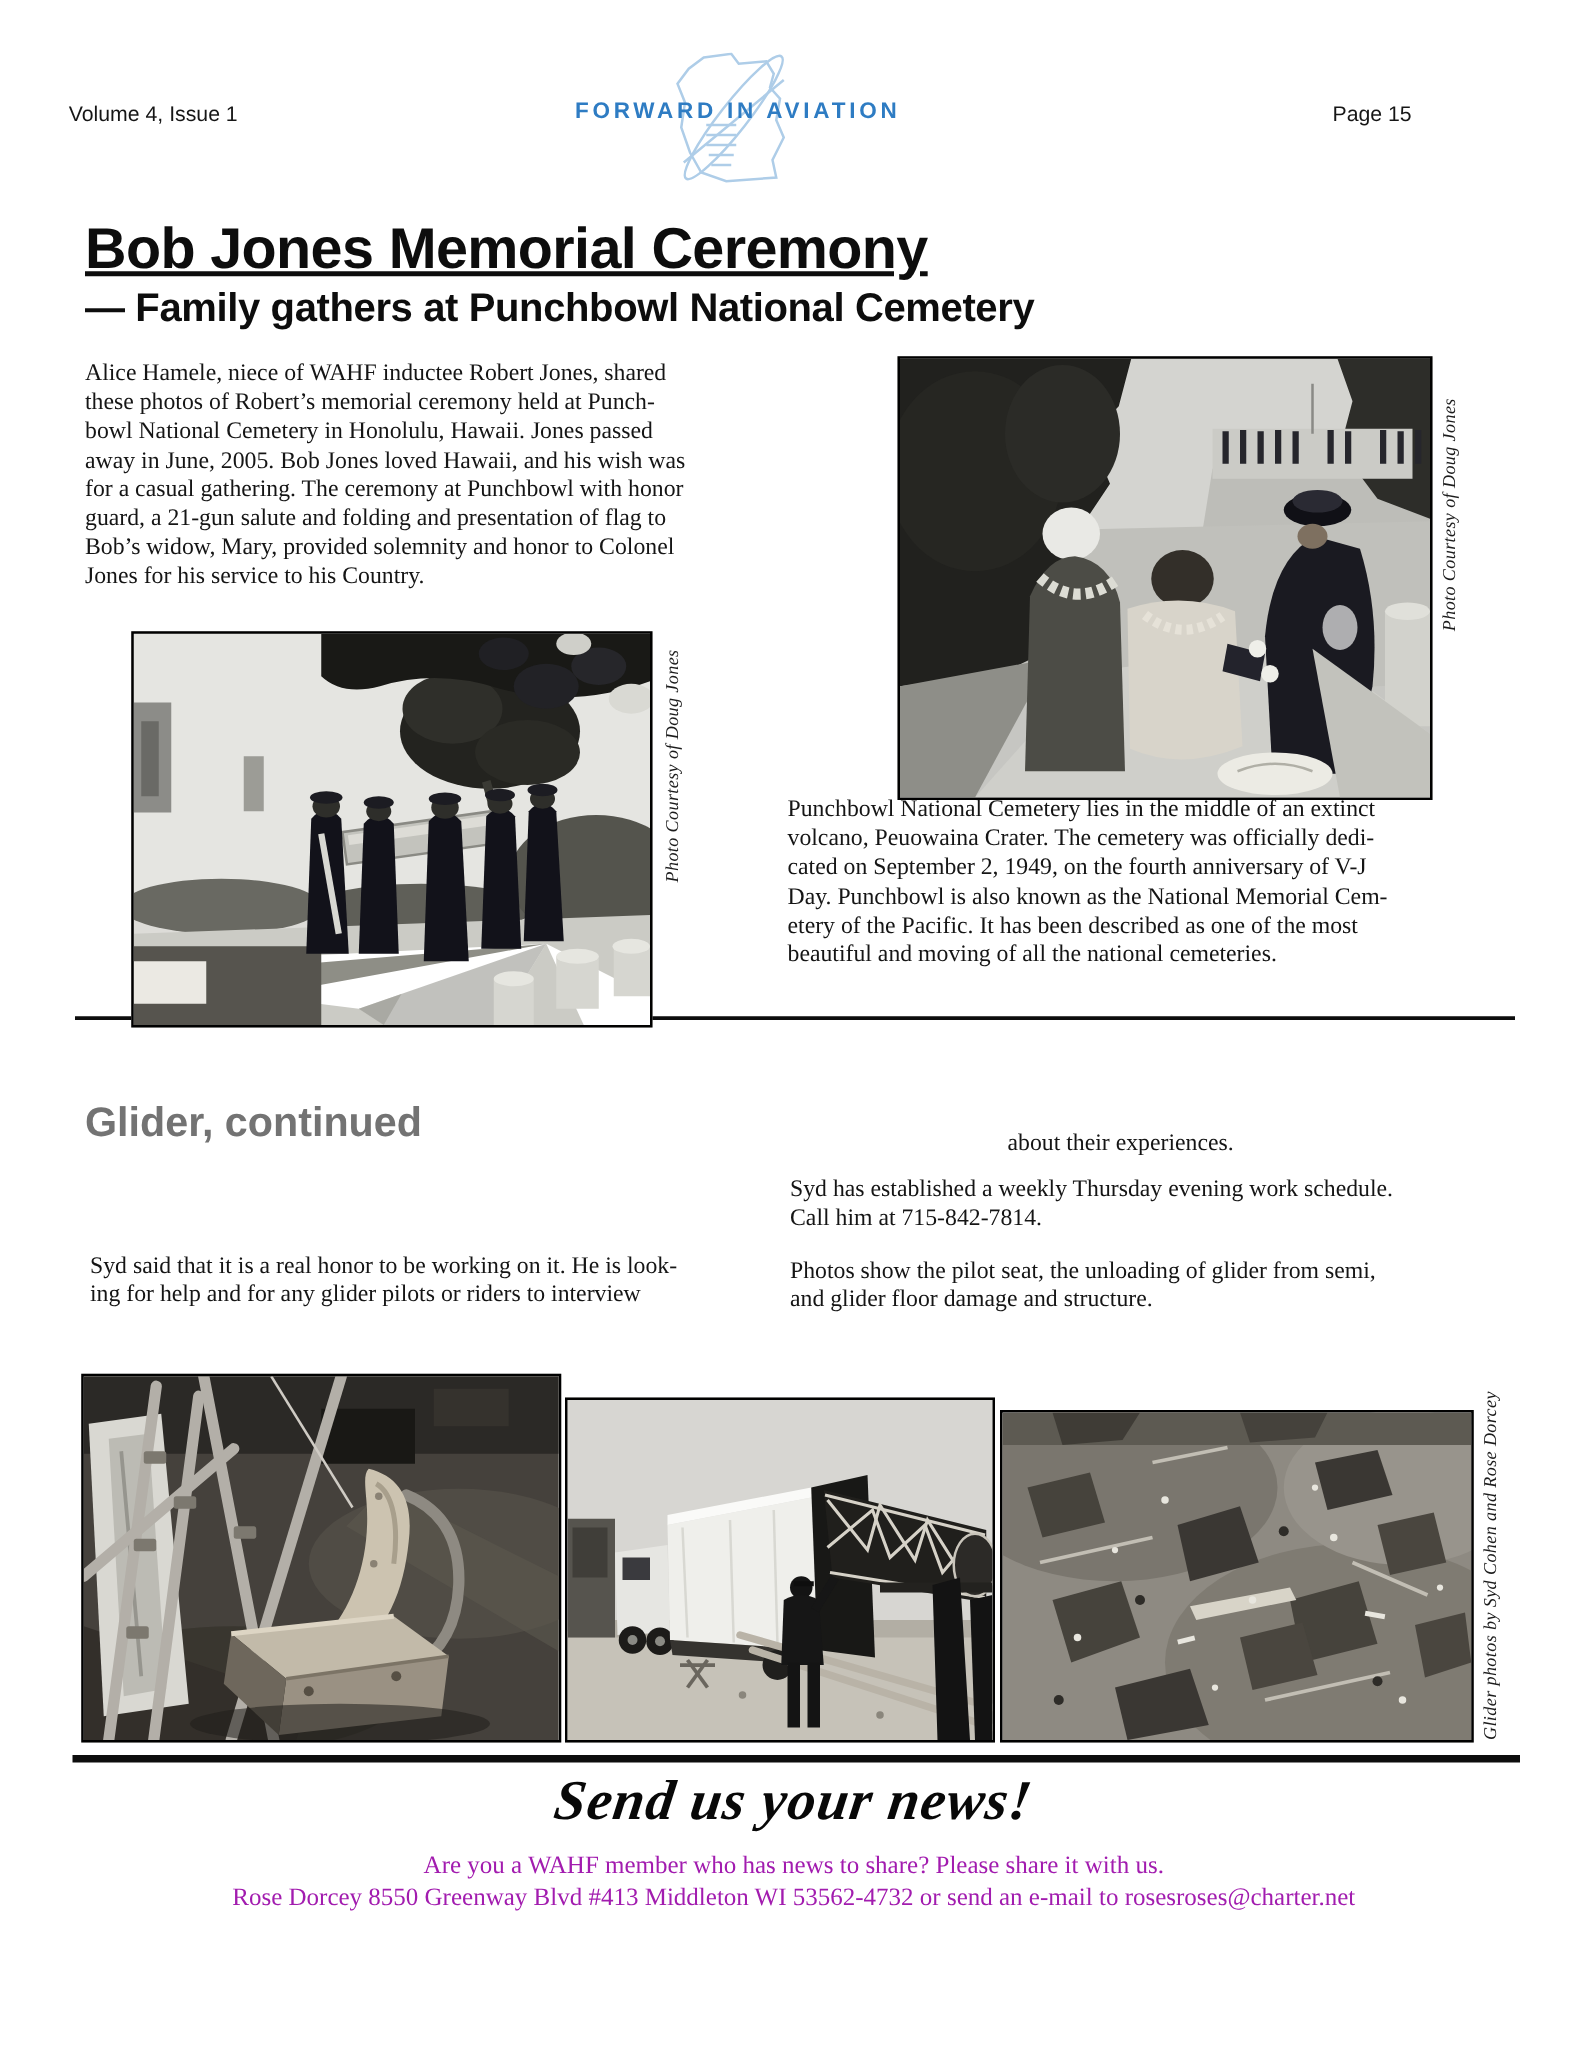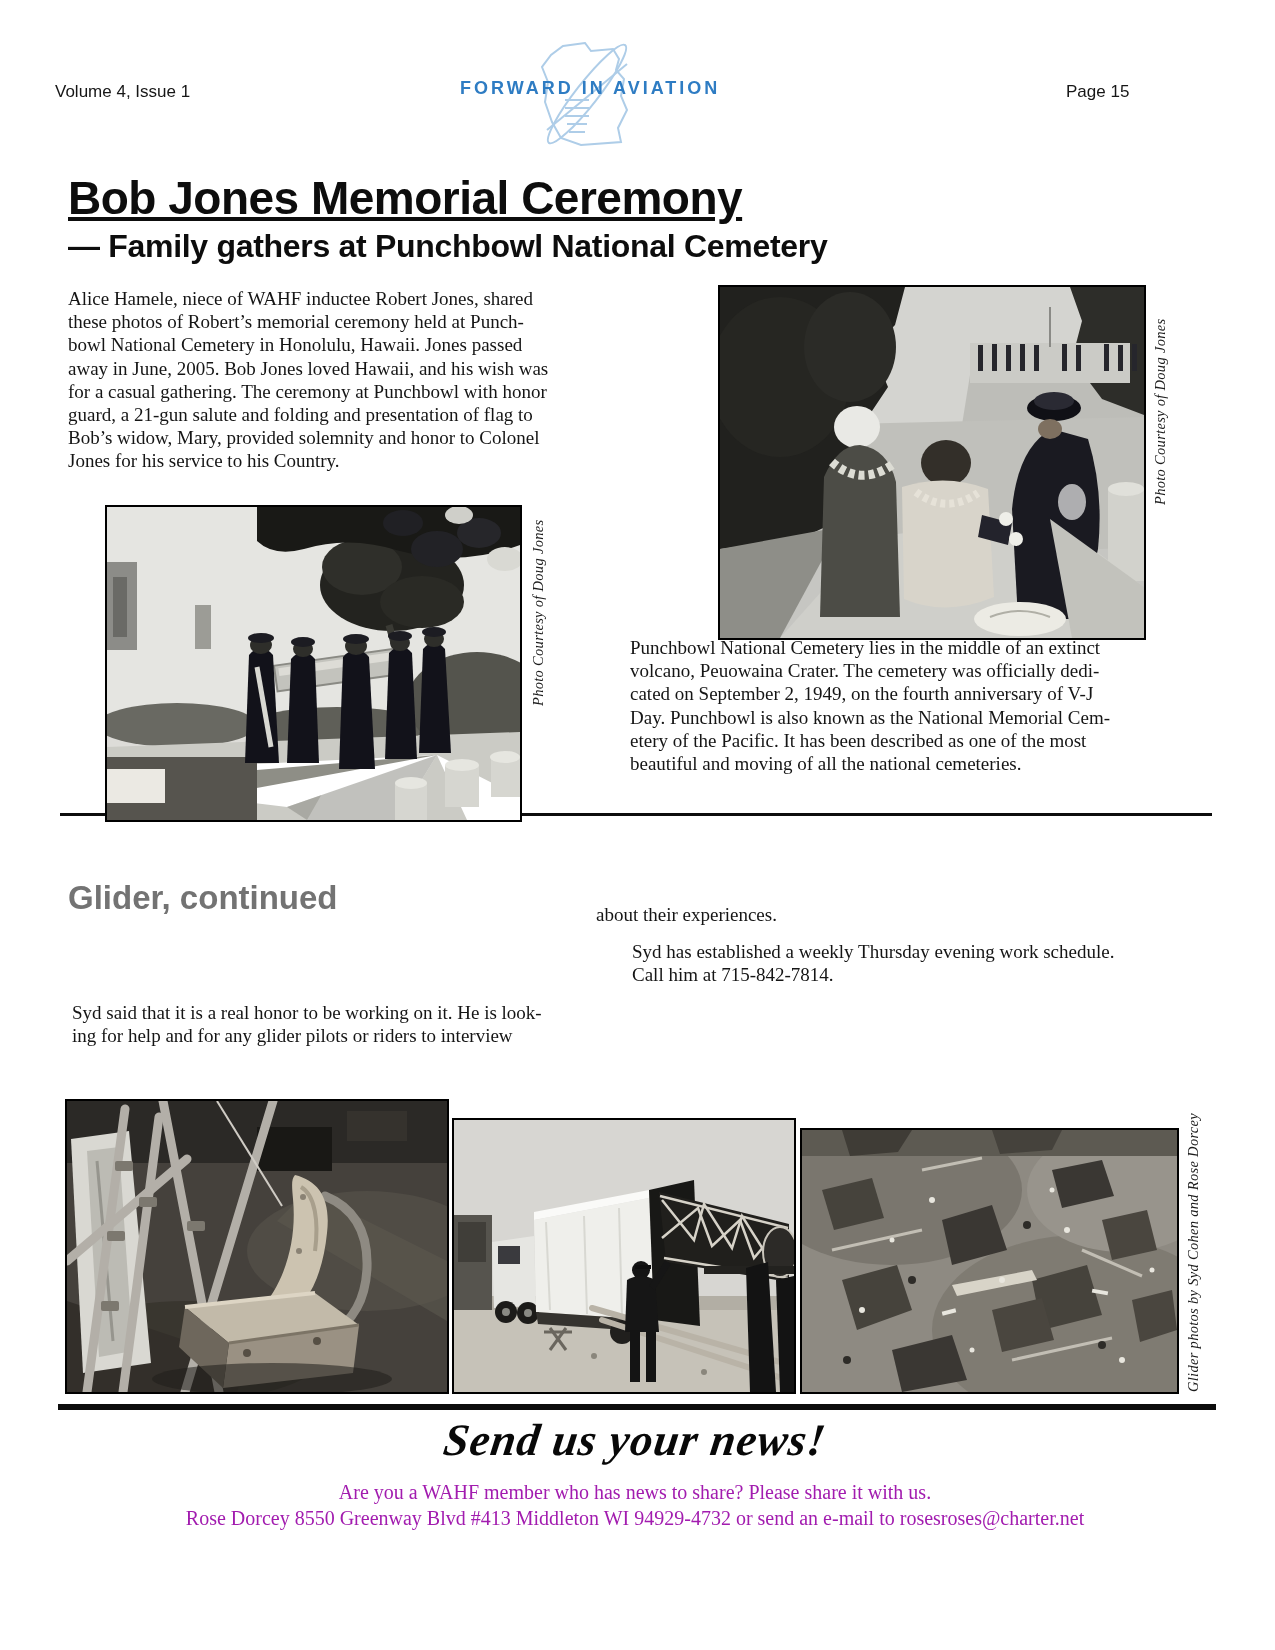--- a/index.html
+++ b/index.html
@@ -188,23 +188,25 @@
 etery of the Pacific. It has been described as one of the most
 beautiful and moving of all the national cemeteries.</div>
 
   <div class="rule" style="left:60px;top:813px;width:1152px;height:3px;"></div>
 
   <div class="abs sans" style="left:68px;top:840px;font-size:33px;font-weight:bold;color:#737373;margin-top:39px;">Glider, continued</div>
 
   <div class="abs body19 lines" style="left:72px;top:1001px;width:545px;">Syd said that it is a real honor to be working on it. He is look-
 ing for help and for any glider pilots or riders to interview</div>
 
-  <div class="abs body19 lines" style="left:596px;top:903px;width:545px;">about their experiences.</div>
+  <div class="abs body19 lines" style="left:624px;top:903px;width:545px;text-align:center;">about their experiences.</div>
   <div class="abs body19 lines" style="left:632px;top:940px;width:545px;">Syd has established a weekly Thursday evening work schedule.
 Call him at 715-842-7814.</div>
+  <div class="abs body19 lines" style="left:632px;top:1005px;width:545px;">Photos show the pilot seat, the unloading of glider from semi,
+and glider floor damage and structure.</div>
 
   <div class="photo" style="left:65px;top:1099px;width:380px;height:291px;">
     <svg viewBox="0 0 380 291" preserveAspectRatio="none">
       <rect width="380" height="291" fill="#45413c"></rect>
       <rect width="380" height="62" fill="#2b2926"></rect>
       <rect x="190" y="26" width="75" height="44" fill="#191815"></rect>
       <rect x="280" y="10" width="60" height="30" fill="#35322d"></rect>
       <ellipse cx="300" cy="150" rx="120" ry="60" fill="#504c45"></ellipse>
       <ellipse cx="120" cy="250" rx="140" ry="50" fill="#39362f"></ellipse>
       <polygon points="240,90 380,160 380,220 210,120" fill="#5c584f" opacity="0.6"></polygon>
@@ -350,16 +352,16 @@
   </div>
   <div class="vcap" style="left:1185px;top:1392px;">Glider photos by Syd Cohen and Rose Dorcey</div>
 
   <div class="rule" style="left:58px;top:1404px;width:1158px;height:6px;"></div>
 
   <div class="footer-wrap">
     <div style="margin-bottom:14px;">
       <span class="script-head">Send us your news!</span>
     </div>
     <div class="footer-line">Are you a WAHF member who has news to share? Please share it with us.</div>
-    <div class="footer-line">Rose Dorcey  8550 Greenway Blvd #413  Middleton WI 94929-4732 or send an e-mail to rosesroses@charter.net</div>
+    <div class="footer-line">Rose Dorcey  8550 Greenway Blvd #413  Middleton WI 53562-4732 or send an e-mail to rosesroses@charter.net</div>
   </div>
 
 </div>
 
 </body></html>

